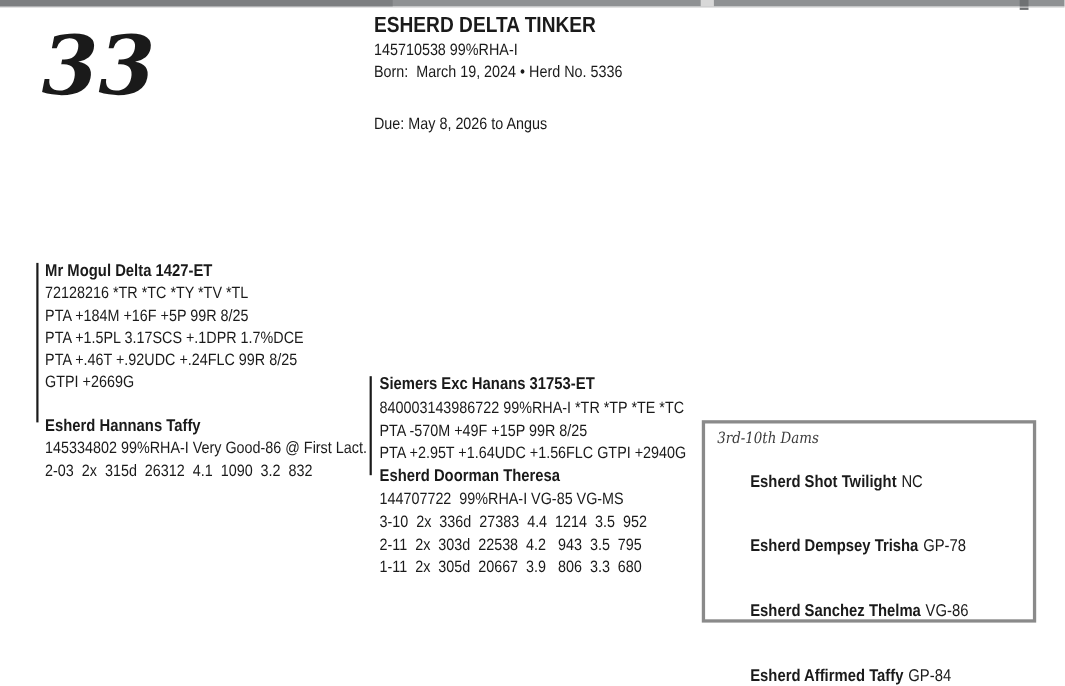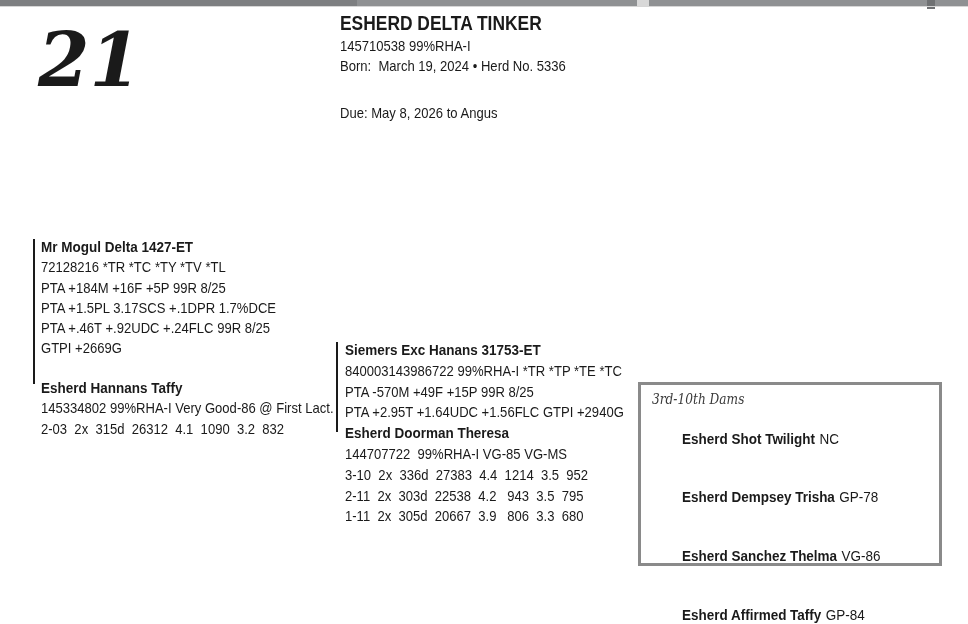--- a/index.html
+++ b/index.html
@@ -55,21 +55,21 @@
 <body>
 
 <div class="page">
 
   <div class="abs top-bar"></div>
   <div class="abs top-bar-left"></div>
   <div class="abs top-bar-gap"></div>
   <div class="abs top-bar-tick"></div>
   <div class="abs top-bar-underline"></div>
 
-  <div class="abs lot-number">21</div>
+  <div class="abs lot-number">33</div>
 
   <div class="abs header-block condense">
     <div class="animal-name">ESHERD DELTA TINKER</div>
     <div class="reg-line">145710538 99%RHA-I</div>
     <div class="reg-line">Born:  March 19, 2024 • Herd No. 5336</div>
     <div class="due-line">Due: May 8, 2026 to Angus</div>
   </div>
 
   <div class="abs bracket bracket-sire"></div>
   <div class="abs bracket bracket-second"></div>

